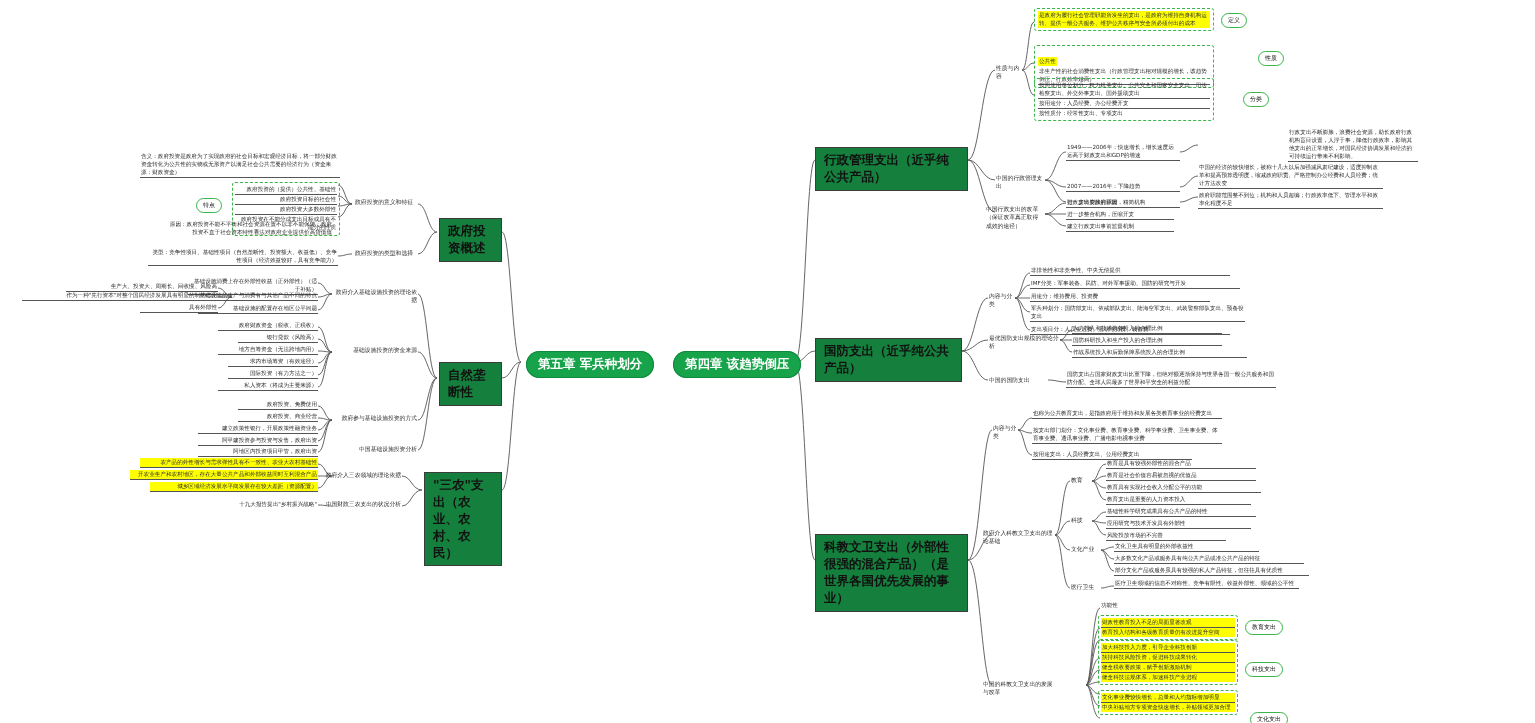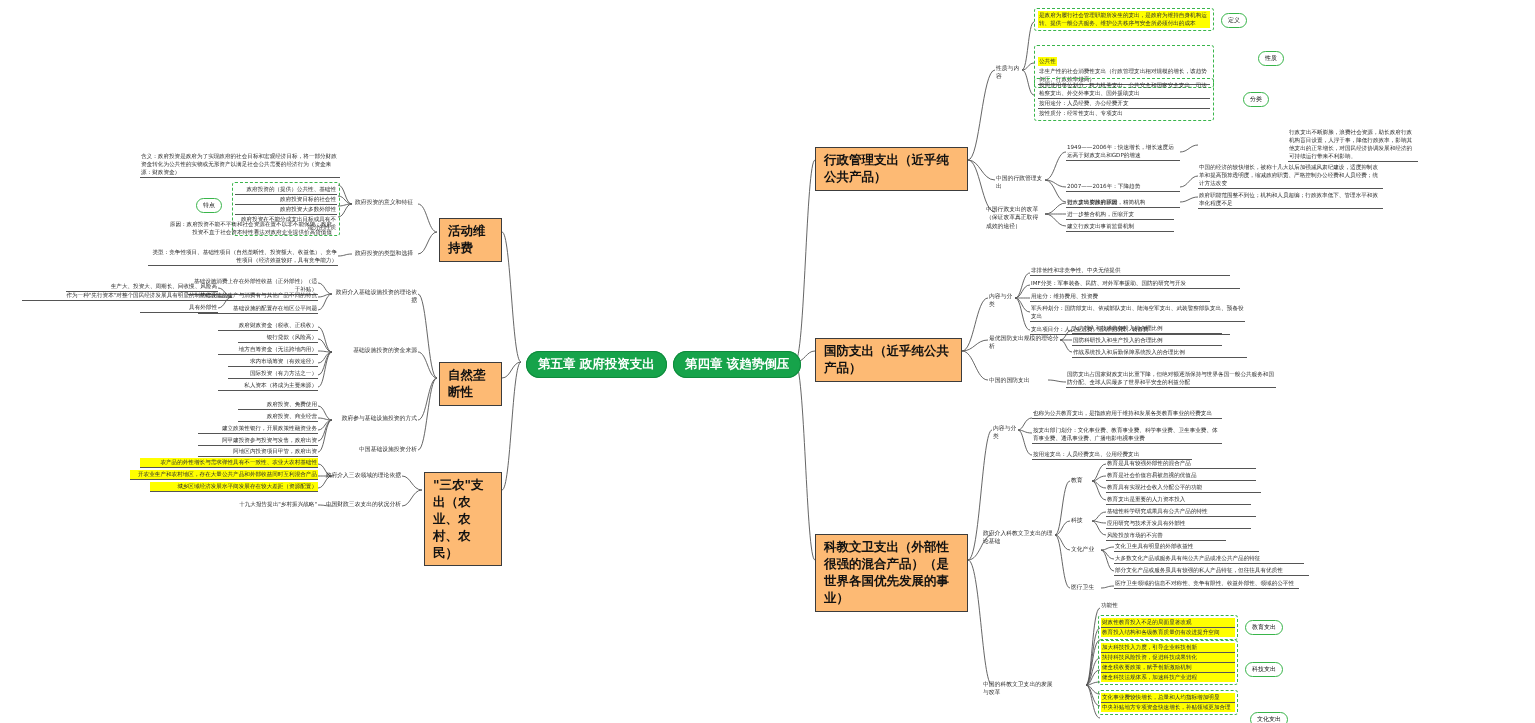--- a/index.html
+++ b/index.html
@@ -8,21 +8,21 @@
   #canvas{position:absolute;left:0;top:0;width:1535px;height:723px;}
   svg.links{position:absolute;left:0;top:0;width:1535px;height:723px;pointer-events:none;}
   .node{position:absolute;box-sizing:border-box;}
 
   
   .root{background:#16a34a;color:#fff;border-radius:14px;padding:5px 12px;
         font-size:12.5px;font-weight:bold;white-space:nowrap;text-align:center;
         box-shadow:0 0 0 1px #0f8a3c inset;}
 
   
-  .topic{border:1.2px solid #3c3c3c;background:#fdba74;padding:4px 8px;font-size:12.5px;
+  .topic{border:1.2px solid #3c3c3c;background:#15803d;padding:4px 8px;font-size:12.5px;
          font-weight:bold;line-height:1.35;color:#111;}
 
   
   .leaf{font-size:5.6px;line-height:1.45;color:#2b2b2b;border-bottom:0.8px solid #555;
         padding:0 1px 1px 1px;white-space:pre-wrap;}
   .leaf.nob{border-bottom:none;}
   .leaf.hl{background:#ffff00;}
   .mid{font-size:5.8px;line-height:1.45;color:#2b2b2b;border-bottom:0.8px solid #555;padding:0 1px 1px 1px;}
   .mid.nob{border-bottom:none;}
 
@@ -160,21 +160,21 @@
 
     <path d="M422 490 C 412 490, 411 476, 402 476"></path>
     <path d="M422 490 C 412 490, 411 506, 402 506"></path>
     <path d="M332 476 C 325 476, 325 464, 318 464"></path>
     <path d="M332 476 C 325 476, 325 476, 318 476"></path>
     <path d="M332 476 C 325 476, 325 488, 318 488"></path>
     <path d="M332 506 C 325 506, 325 505, 318 505"></path>
   </g>
 </svg>
 
-<div class="node root" style="left:526px;top:351px;">第五章 政府投资支出</div>
+<div class="node root" style="left:526px;top:351px;">第五章 军兵种划分</div>
 <div class="node root" style="left:673px;top:351px;">第四章 该趋势倒压</div>
 
 <div class="node topic" style="left:815px;top:147px;width:153px;">行政管理支出（近乎纯公共产品）</div>
 <div class="node topic" style="left:815px;top:338px;width:147px;">国防支出（近乎纯公共产品）</div>
 <div class="node topic" style="left:815px;top:534px;width:153px;">科教文卫支出（外部性很强的混合产品）（是世界各国优先发展的事业）</div>
 
 <div class="node mid nob" style="left:995px;top:64px;width:28px;">性质与内容</div>
 
 <div class="node grp" style="left:1034px;top:8px;width:180px;padding:2px 3px;">
   <div class="leaf hl nob">是政府为履行社会管理职能所发生的支出，是政府为维持自身机构运转、提供一般公共服务、维护公共秩序与安全所必须付出的成本</div>
@@ -264,21 +264,21 @@
   <div class="leaf hl nob">健全科技法规体系，加速科技产业进程</div>
 </div>
 <div class="node pill" style="left:1245px;top:662px;">科技支出</div>
 
 <div class="node grp2" style="left:1098px;top:690px;width:140px;padding:2px;">
   <div class="leaf hl">文化事业费较快增长，总量和人均指标增加明显</div>
   <div class="leaf hl nob">中央补贴地方专项资金快速增长，补贴领域更加合理</div>
 </div>
 <div class="node pill" style="left:1250px;top:712px;">文化支出</div>
 
-<div class="node topic" style="left:439px;top:218px;width:63px;">活动维持费</div>
+<div class="node topic" style="left:439px;top:218px;width:63px;">政府投资概述</div>
 <div class="node topic" style="left:439px;top:362px;width:63px;">自然垄断性</div>
 <div class="node topic" style="left:424px;top:472px;width:78px;">"三农"支出（农业、农村、农民）</div>
 
 <div class="node mid nob" style="left:352px;top:198px;width:62px;text-align:right;">政府投资的意义和特征</div>
 <div class="node leaf" style="left:140px;top:152px;width:200px;">含义：政府投资是政府为了实现政府的社会目标和宏观经济目标，将一部分财政资金转化为公共性的实物或无形资产以满足社会公共需要的经济行为（资金来源：财政资金）</div>
 <div class="node pill" style="left:196px;top:198px;">特点</div>
 <div class="node grp" style="left:232px;top:182px;width:108px;padding:2px;">
   <div class="leaf" style="text-align:right;">政府投资的（提供）公共性、基础性</div>
   <div class="leaf" style="text-align:right;">政府投资目标的社会性</div>
   <div class="leaf" style="text-align:right;">政府投资大多数外部性</div>

